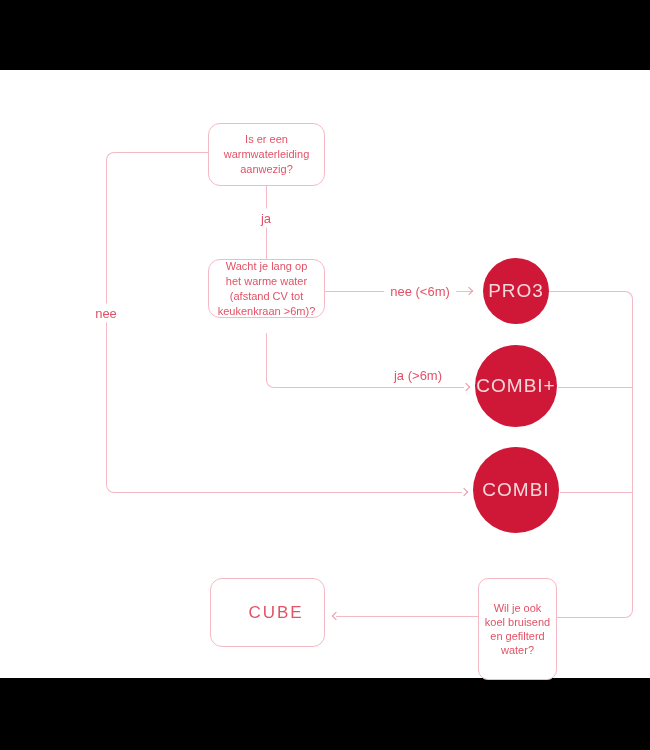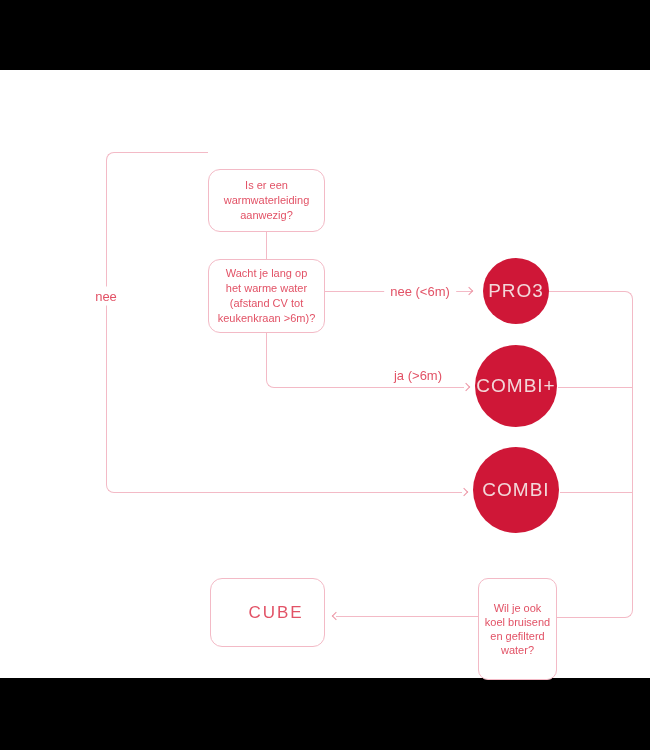--- a/index.html
+++ b/index.html
@@ -63,21 +63,21 @@
 
   <div class="bar top"></div>
   <div class="bar bottom"></div>
 
   <div class="corner c-tl" style="left:106px;top:152px;"></div>
   <div class="hl" style="left:114px;top:152px;width:94px;"></div>
   <div class="vl" style="left:106px;top:160px;height:325px;"></div>
   <div class="corner c-bl" style="left:106px;top:485px;"></div>
   <div class="hl" style="left:114px;top:492px;width:348px;"></div>
   <div class="ah ah-right" style="left:461px;top:489px;"></div>
-  <div class="elabel" style="left:106px;top:296px;text-align:right;">nee</div>
+  <div class="elabel" style="left:106px;top:313px;text-align:right;">nee</div>
 
   <div class="vl" style="left:266px;top:186px;height:73px;"></div>
   <div class="elabel" style="left:266px;top:218px;">ja</div>
 
   <div class="hl" style="left:325px;top:291px;width:147px;"></div>
   <div class="ah ah-right" style="left:466px;top:288px;"></div>
   <div class="elabel" style="left:420px;top:291px;">nee (&lt;6m)</div>
 
   <div class="vl" style="left:266px;top:333px;height:47px;"></div>
   <div class="corner c-bl" style="left:266px;top:380px;"></div>
@@ -89,25 +89,25 @@
   <div class="corner c-tr" style="left:625px;top:291px;"></div>
   <div class="vl" style="left:632px;top:299px;height:311px;"></div>
   <div class="hl" style="left:558px;top:387px;width:75px;"></div>
   <div class="hl" style="left:560px;top:492px;width:73px;"></div>
   <div class="corner c-br" style="left:625px;top:610px;"></div>
   <div class="hl" style="left:557px;top:617px;width:68px;"></div>
 
   <div class="hl" style="left:336px;top:616px;width:142px;"></div>
   <div class="ah ah-left" style="left:333px;top:613px;"></div>
 
-  <div class="qbox" style="left:208px;top:123px;width:117px;height:63px;padding:4px 0;margin-top:46px;">Is er een
+  <div class="qbox" style="left:208px;top:123px;width:117px;height:63px;padding:4px 0;">Is er een
 warmwaterleiding
 aanwezig?</div>
 
-  <div class="qbox" style="left:208px;top:259px;width:117px;height:74px;padding:12px 6px;">Wacht je lang op
+  <div class="qbox" style="left:208px;top:259px;width:117px;height:59px;padding:12px 6px;">Wacht je lang op
 het warme water
 (afstand CV tot
 keukenkraan &gt;6m)?</div>
 
   <div class="qbox small" style="left:478px;top:578px;width:79px;height:102px;padding:4px 2px;">Wil je ook
 koel bruisend
 en gefilterd
 water?</div>
 
   <div class="pnode" style="left:483px;top:258px;width:66px;height:66px;">PRO3</div>

